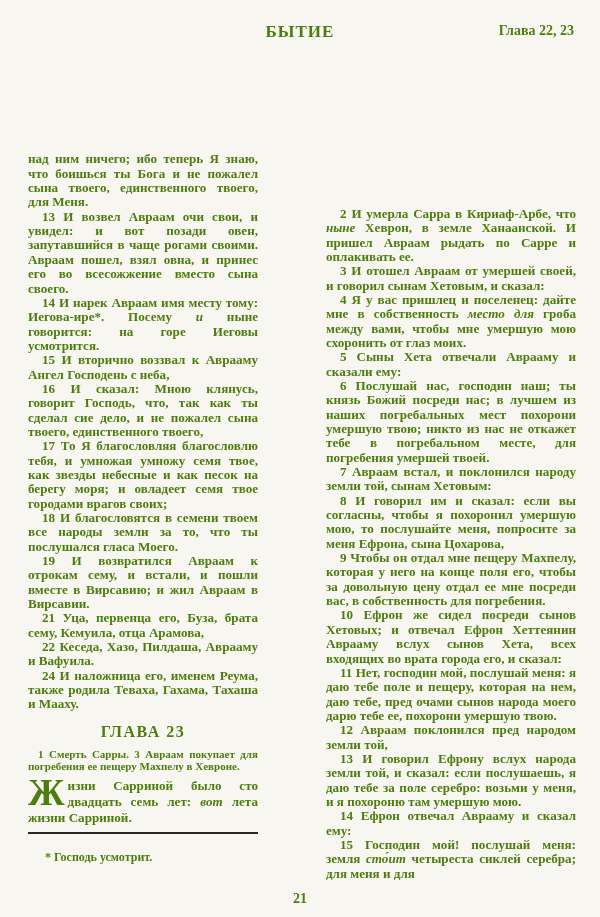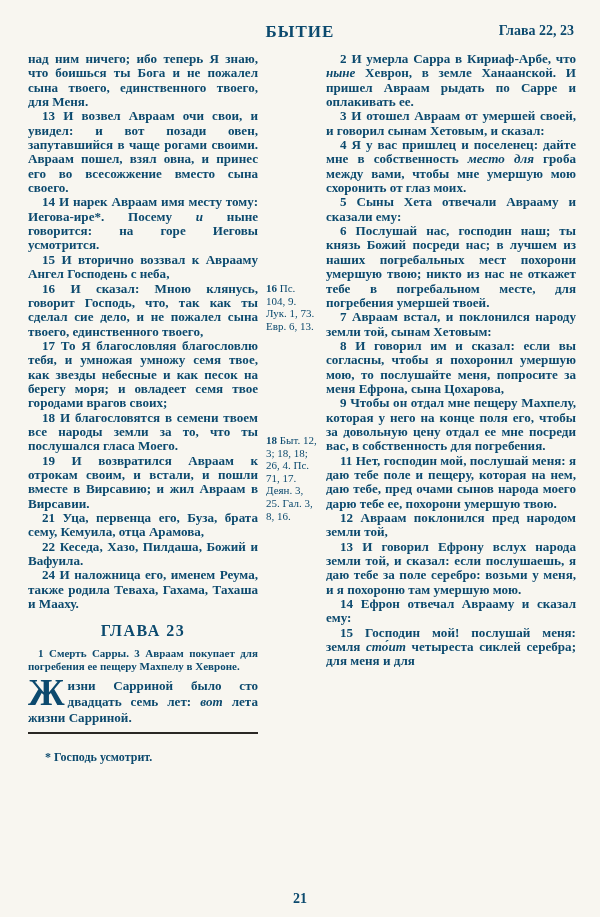--- a/index.html
+++ b/index.html
@@ -1,38 +1,38 @@
 <!DOCTYPE html>
 <html><head>
 <meta charset="utf-8">
 <style>
   html,body{margin:0;padding:0;}
   .page{
     position:relative;
     width:600px;height:917px;
     background:#f8f6f0;
-    color:#0c4a6e;
+    color:#4d7c0f;
     font-family:"Liberation Serif","DejaVu Serif",serif;
     font-weight:700;
     overflow:hidden;
   }
   
   .header{position:absolute;top:22px;left:0;right:0;height:24px;}
   .book-title{
     position:absolute;left:0;right:0;text-align:center;
     font-size:17px;letter-spacing:1px;
   }
   .chapter-range{
     position:absolute;right:26px;top:1px;
     font-size:14px;
   }
   
   .content{
     position:absolute;top:52px;left:28px;right:24px;bottom:36px;
-    display:flex;align-items:flex-start;
+    display:flex;align-items:flex-end;
   }
   .vrule{width:1px;background:#3a3733;flex:0 0 1px;}
   .col-left{width:233px;flex:0 0 233px;padding-right:3px;box-sizing:border-box;}
   .col-mid{width:58px;flex:0 0 58px;position:relative;}
   .col-right{flex:1 1 auto;padding-left:5px;box-sizing:border-box;}
   
   p.verse{
     margin:0;
     font-size:13.1px;line-height:14.35px;
     text-align:justify;
@@ -98,23 +98,23 @@
 
   <div class="content">
     <div class="col-left" id="left-col">
         <p class="verse nofirst"><span>над ним ничего; ибо теперь Я знаю, что боишься ты Бога и не пожалел сына твоего, единственного твоего, для Меня.</span></p>
         <p class="verse"><span class="vn">13 </span><span>И возвел Авраам очи свои, и увидел: и вот позади овен, запутавшийся в чаще рогами своими. Авраам пошел, взял овна, и принес его во всесожжение вместо сына своего.</span></p>
         <p class="verse"><span class="vn">14 </span><span>И нарек Авраам имя месту тому: Иегова-ире*. Посему </span><em>и</em><span> ныне говорится: на горе Иеговы усмотрится.</span></p>
         <p class="verse"><span class="vn">15 </span><span>И вторично воззвал к Аврааму Ангел Господень с неба,</span></p>
         <p class="verse"><span class="vn">16 </span><span>И сказал: Мною клянусь, говорит Господь, что, так как ты сделал сие дело, и не пожалел сына твоего, единственного твоего,</span></p>
         <p class="verse"><span class="vn">17 </span><span>То Я благословляя благословлю тебя, и умножая умножу семя твое, как звезды небесные и как песок на берегу моря; и овладеет семя твое городами врагов своих;</span></p>
         <p class="verse"><span class="vn">18 </span><span>И благословятся в семени твоем все народы земли за то, что ты послушался гласа Моего.</span></p>
-        <p class="verse"><span class="vn">19 </span><span>И возвратился Авраам к отрокам своим, и встали, и пошли вместе в Вирсавию; и жил Авраам в Вирсавии.</span></p>
+        <p class="verse"><span class="vn">19 </span><span>И возвратился Авраам к отрокам сему, и встали, и пошли вместе в Вирсавию; и жил Авраам в Вирсавии.</span></p>
         <p class="verse"><span class="vn">21 </span><span>Уца, первенца его, Буза, брата сему, Кемуила, отца Арамова,</span></p>
-        <p class="verse"><span class="vn">22 </span><span>Кеседа, Хазо, Пилдаша, Божий и Вафуила.</span></p>
+        <p class="verse"><span class="vn">22 </span><span>Кеседа, Хазо, Пилдаша, Аврааму и Вафуила.</span></p>
         <p class="verse"><span class="vn">24 </span><span>И наложница его, именем Реума, также родила Теваха, Гахама, Тахаша и Мааху.</span></p>
         <h2 class="chapter-heading">ГЛАВА 23</h2>
         <p class="summary"><span>1 Смерть Сарры. 3 Авраам покупает для погребения ее пещеру Махпелу в Хевроне.</span></p>
         <p class="dropcap-para"><span class="initial">Ж</span><span>изни Сарриной было сто двадцать семь лет: </span><em>вот</em><span> лета жизни Сарриной.</span></p>
         <div class="footnote-sep"></div>
         <p class="footnote"><span>* Господь усмотрит.</span></p>
       </div>
     <div class="vrule"></div>
     <div class="col-mid" id="ref-col">
         <div class="ref" style="top: 230px;"><span class="vn">16 </span><span class="ref-text">Пс. 104, 9. Лук. 1, 73. Евр. 6, 13.</span></div>
@@ -123,20 +123,21 @@
     <div class="vrule"></div>
     <div class="col-right" id="right-col">
         <p class="verse"><span class="vn">2 </span><span>И умерла Сарра в Кириаф-Арбе, что </span><em>ныне</em><span> Хеврон, в земле Ханаанской. И пришел Авраам рыдать по Сарре и оплакивать ее.</span></p>
         <p class="verse"><span class="vn">3 </span><span>И отошел Авраам от умершей своей, и говорил сынам Хетовым, и сказал:</span></p>
         <p class="verse"><span class="vn">4 </span><span>Я у вас пришлец и поселенец: дайте мне в собственность </span><em>место для</em><span> гроба между вами, чтобы мне умершую мою схоронить от глаз моих.</span></p>
         <p class="verse"><span class="vn">5 </span><span>Сыны Хета отвечали Аврааму и сказали ему:</span></p>
         <p class="verse"><span class="vn">6 </span><span>Послушай нас, господин наш; ты князь Божий посреди нас; в лучшем из наших погребальных мест похорони умершую твою; никто из нас не откажет тебе в погребальном месте, для погребения умершей твоей.</span></p>
         <p class="verse"><span class="vn">7 </span><span>Авраам встал, и поклонился народу земли той, сынам Хетовым:</span></p>
         <p class="verse"><span class="vn">8 </span><span>И говорил им и сказал: если вы согласны, чтобы я похоронил умершую мою, то послушайте меня, попросите за меня Ефрона, сына Цохарова,</span></p>
         <p class="verse"><span class="vn">9 </span><span>Чтобы он отдал мне пещеру Махпелу, которая у него на конце поля его, чтобы за довольную цену отдал ее мне посреди вас, в собственность для погребения.</span></p>
+        <p class="verse"><span class="vn">10 </span><span>Ефрон же сидел посреди сынов Хетовых; и отвечал Ефрон Хеттеянин Аврааму вслух сынов Хета, всех входящих во врата города его, и сказал:</span></p>
         <p class="verse"><span class="vn">11 </span><span>Нет, господин мой, послушай меня: я даю тебе поле и пещеру, которая на нем, даю тебе, пред очами сынов народа моего дарю тебе ее, похорони умершую твою.</span></p>
         <p class="verse"><span class="vn">12 </span><span>Авраам поклонился пред народом земли той,</span></p>
         <p class="verse"><span class="vn">13 </span><span>И говорил Ефрону вслух народа земли той, и сказал: если послушаешь, я даю тебе за поле серебро: возьми у меня, и я похороню там умершую мою.</span></p>
         <p class="verse"><span class="vn">14 </span><span>Ефрон отвечал Аврааму и сказал ему:</span></p>
         <p class="verse"><span class="vn">15 </span><span>Господин мой! послушай меня: земля </span><em>сто́ит</em><span> четыреста сиклей серебра; для меня и для</span></p>
       </div>
   </div>
 
   <div class="page-number">21</div>
 

